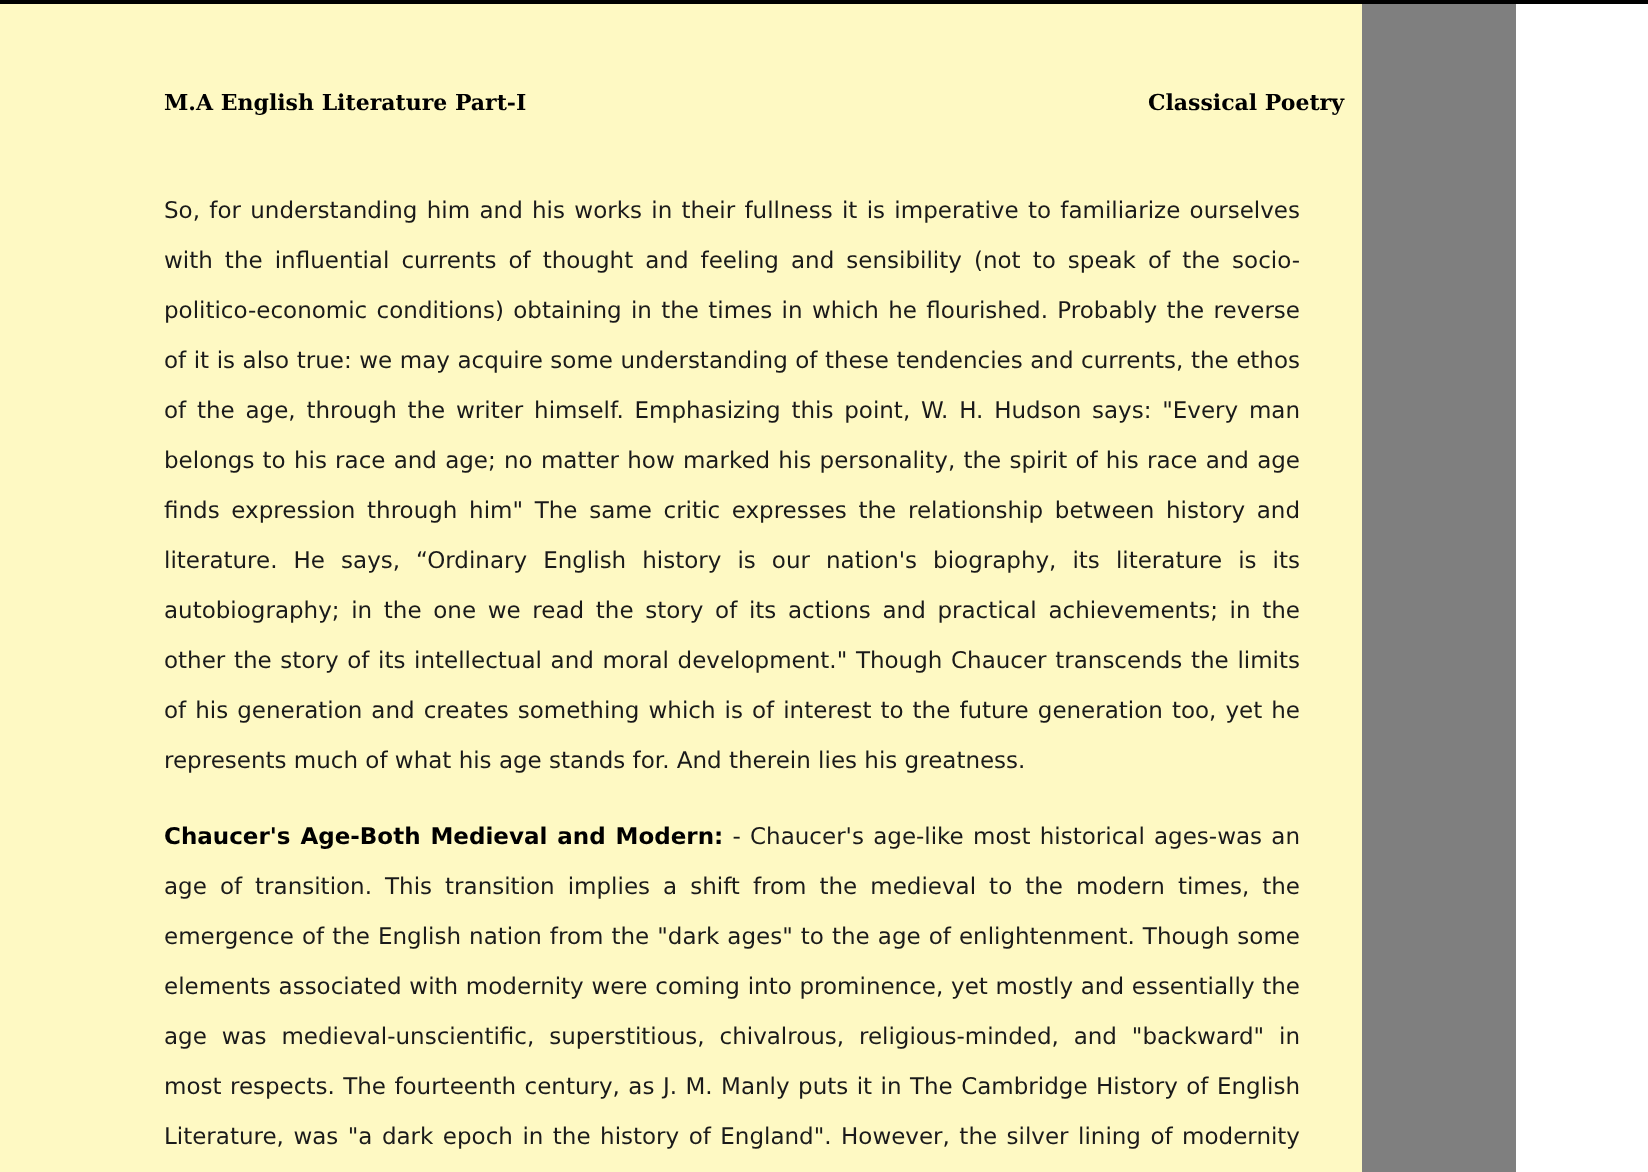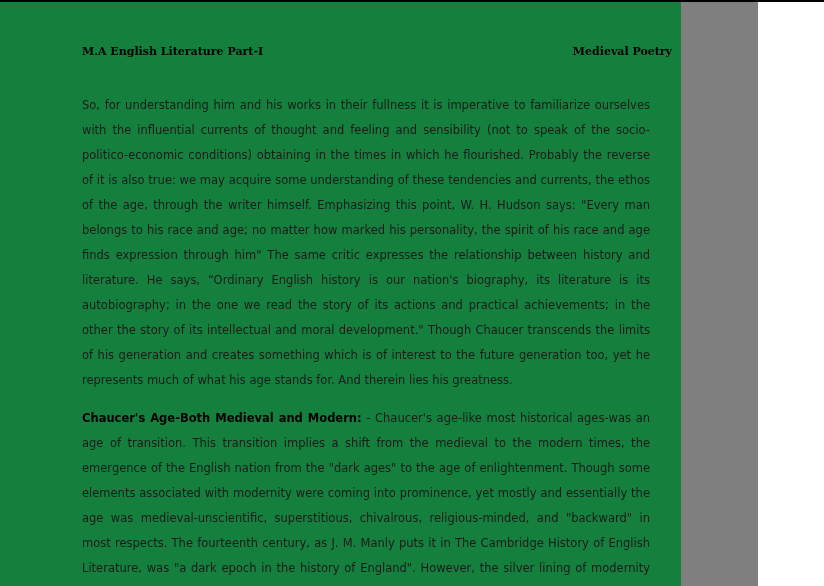--- a/index.html
+++ b/index.html
@@ -15,21 +15,21 @@
   .top-line {
     position: absolute;
     left: 0; top: 0;
     width: 824px; height: 2px;
     background: #000000;
   }
   .page {
     position: absolute;
     left: 0; top: 2px;
     width: 681px; height: 584px;
-    background: #15803d;
+    background: #fef9c3;
     overflow: hidden;
   }
   .gutter {
     position: absolute;
     left: 681px; top: 2px;
     width: 77px; height: 584px;
     background: #7f7f7f;
   }
   .right-panel {
     position: absolute;
@@ -64,21 +64,21 @@
 </style>
 </head>
 <body>
 
 <div class="viewport">
   <div class="top-line"></div>
 
   <div class="page">
     <div class="page-header">
       <span>M.A English Literature Part-I</span>
-      <span>Medieval Poetry</span>
+      <span>Classical Poetry</span>
     </div>
 
     <p class="body-text">So, for understanding him and his works in their fullness it is imperative to familiarize ourselves with the influential currents of thought and feeling and sensibility (not to speak of the socio-politico-economic conditions) obtaining in the times in which he flourished. Probably the reverse of it is also true: we may acquire some understanding of these tendencies and currents, the ethos of the age, through the writer himself. Emphasizing this point, W. H. Hudson says: "Every man belongs to his race and age; no matter how marked his personality, the spirit of his race and age finds expression through him" The same critic expresses the relationship between history and literature. He says, “Ordinary English history is our nation's biography, its literature is its autobiography; in the one we read the story of its actions and practical achievements; in the other the story of its intellectual and moral development." Though Chaucer transcends the limits of his generation and creates something which is of interest to the future generation too, yet he represents much of what his age stands for. And therein lies his greatness.</p>
 
     <p class="body-text second"><strong class="section-heading">Chaucer's Age-Both Medieval and Modern:</strong><span> - Chaucer's age-like most historical ages-was an age of transition. This transition implies a shift from the medieval to the modern times, the emergence of the English nation from the "dark ages" to the age of enlightenment. Though some elements associated with modernity were coming into prominence, yet mostly and essentially the age was medieval-unscientific, superstitious, chivalrous, religious-minded, and "backward" in most respects. The fourteenth century, as J. M. Manly puts it in The Cambridge History of English Literature, was "a dark epoch in the history of England". However, the silver lining of modernity did succeed in piercing, here and there, the thick darkness of ignorance and superstition. In fact, the age of Chaucer was not stagnant (stationary): it was inching its way steadily and surely to the dawn of the Renaissance and the Reformation, which were yet a couple of centuries ahead. Robert Dudely French observes: "It was an age of restlessness, amid the ferment (excitement) of new life that Chaucer lived and wrote. Old things and new appear side by side upon his pages, and in his poetry we can study the essential spirit, both of the age that was passing and of the age that was to come." "What was the</span></p>
   </div>
 
   <div class="gutter"></div>
   <div class="right-panel"></div>
 </div>

